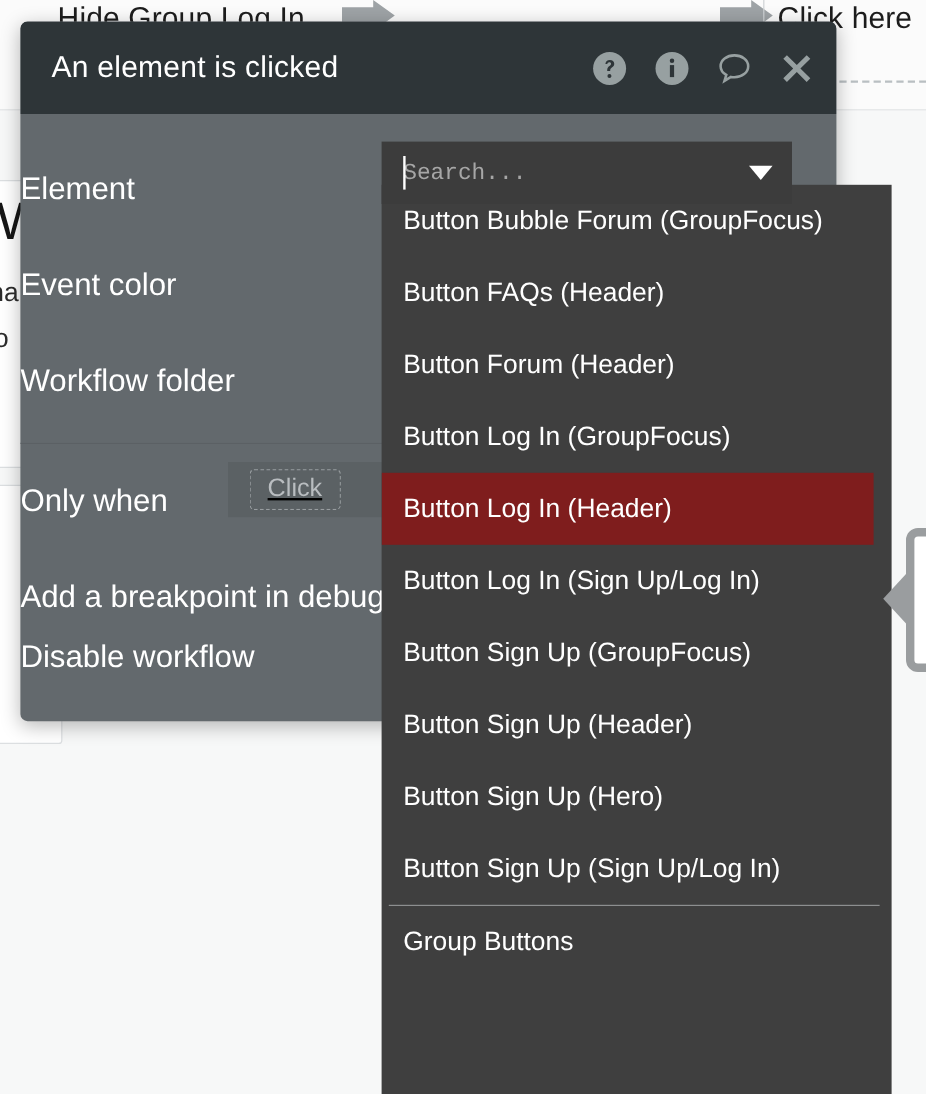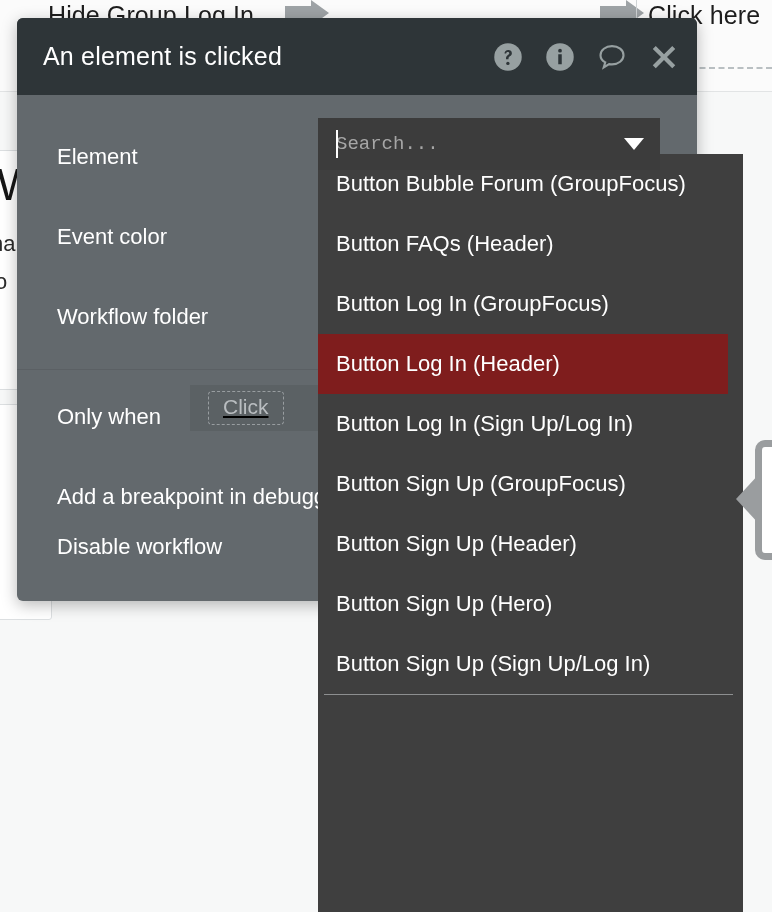--- a/index.html
+++ b/index.html
@@ -167,23 +167,22 @@
   .field-row {
     position: absolute;
     left: 0;
     width: 680px;
     height: 40px;
     display: flex;
     align-items: center;
   }
 
   .field-label {
-    margin-left: 40px;
     color: #ffffff;
-    font-size: 22px;
+    font-size: 26px;
     font-weight: 400;
     white-space: nowrap;
   }
 
   .row-element    { top: 42px; }
   .row-eventcolor { top: 122px; }
   .row-wffolder   { top: 202px; }
   .row-onlywhen   { top: 302px; }
   .row-breakpoint { top: 382px; }
   .row-disable    { top: 432px; }
@@ -427,20 +426,23 @@
   <div class="dropdown">
 
     <div class="dd-list">
         <div class="dd-item">
           <span>Button Bubble Forum (GroupFocus)</span>
         </div>
         <div class="dd-item">
           <span>Button FAQs (Header)</span>
         </div>
         <div class="dd-item">
+          <span>Button Forum (Header)</span>
+        </div>
+        <div class="dd-item">
           <span>Button Log In (GroupFocus)</span>
         </div>
         <div class="dd-item selected">
           <span>Button Log In (Header)</span>
         </div>
         <div class="dd-item">
           <span>Button Log In (Sign Up/Log In)</span>
         </div>
         <div class="dd-item">
           <span>Button Sign Up (GroupFocus)</span>
@@ -448,20 +450,23 @@
         <div class="dd-item">
           <span>Button Sign Up (Header)</span>
         </div>
         <div class="dd-item">
           <span>Button Sign Up (Hero)</span>
         </div>
         <div class="dd-item">
           <span>Button Sign Up (Sign Up/Log In)</span>
         </div>
         <div class="dd-sep"></div>
+        <div class="dd-item">
+          <span>Group Buttons</span>
+        </div>
       </div>
 
     <div class="dd-search">
       <input class="dd-input" type="text" placeholder="Search..." style="">
       <span class="dd-caret-wrap">
         <svg viewBox="0 0 20 12" aria-hidden="true">
             <path d="M0 0 h20 L10 12 Z" fill="currentColor"></path>
           </svg>
       </span>
     </div>

